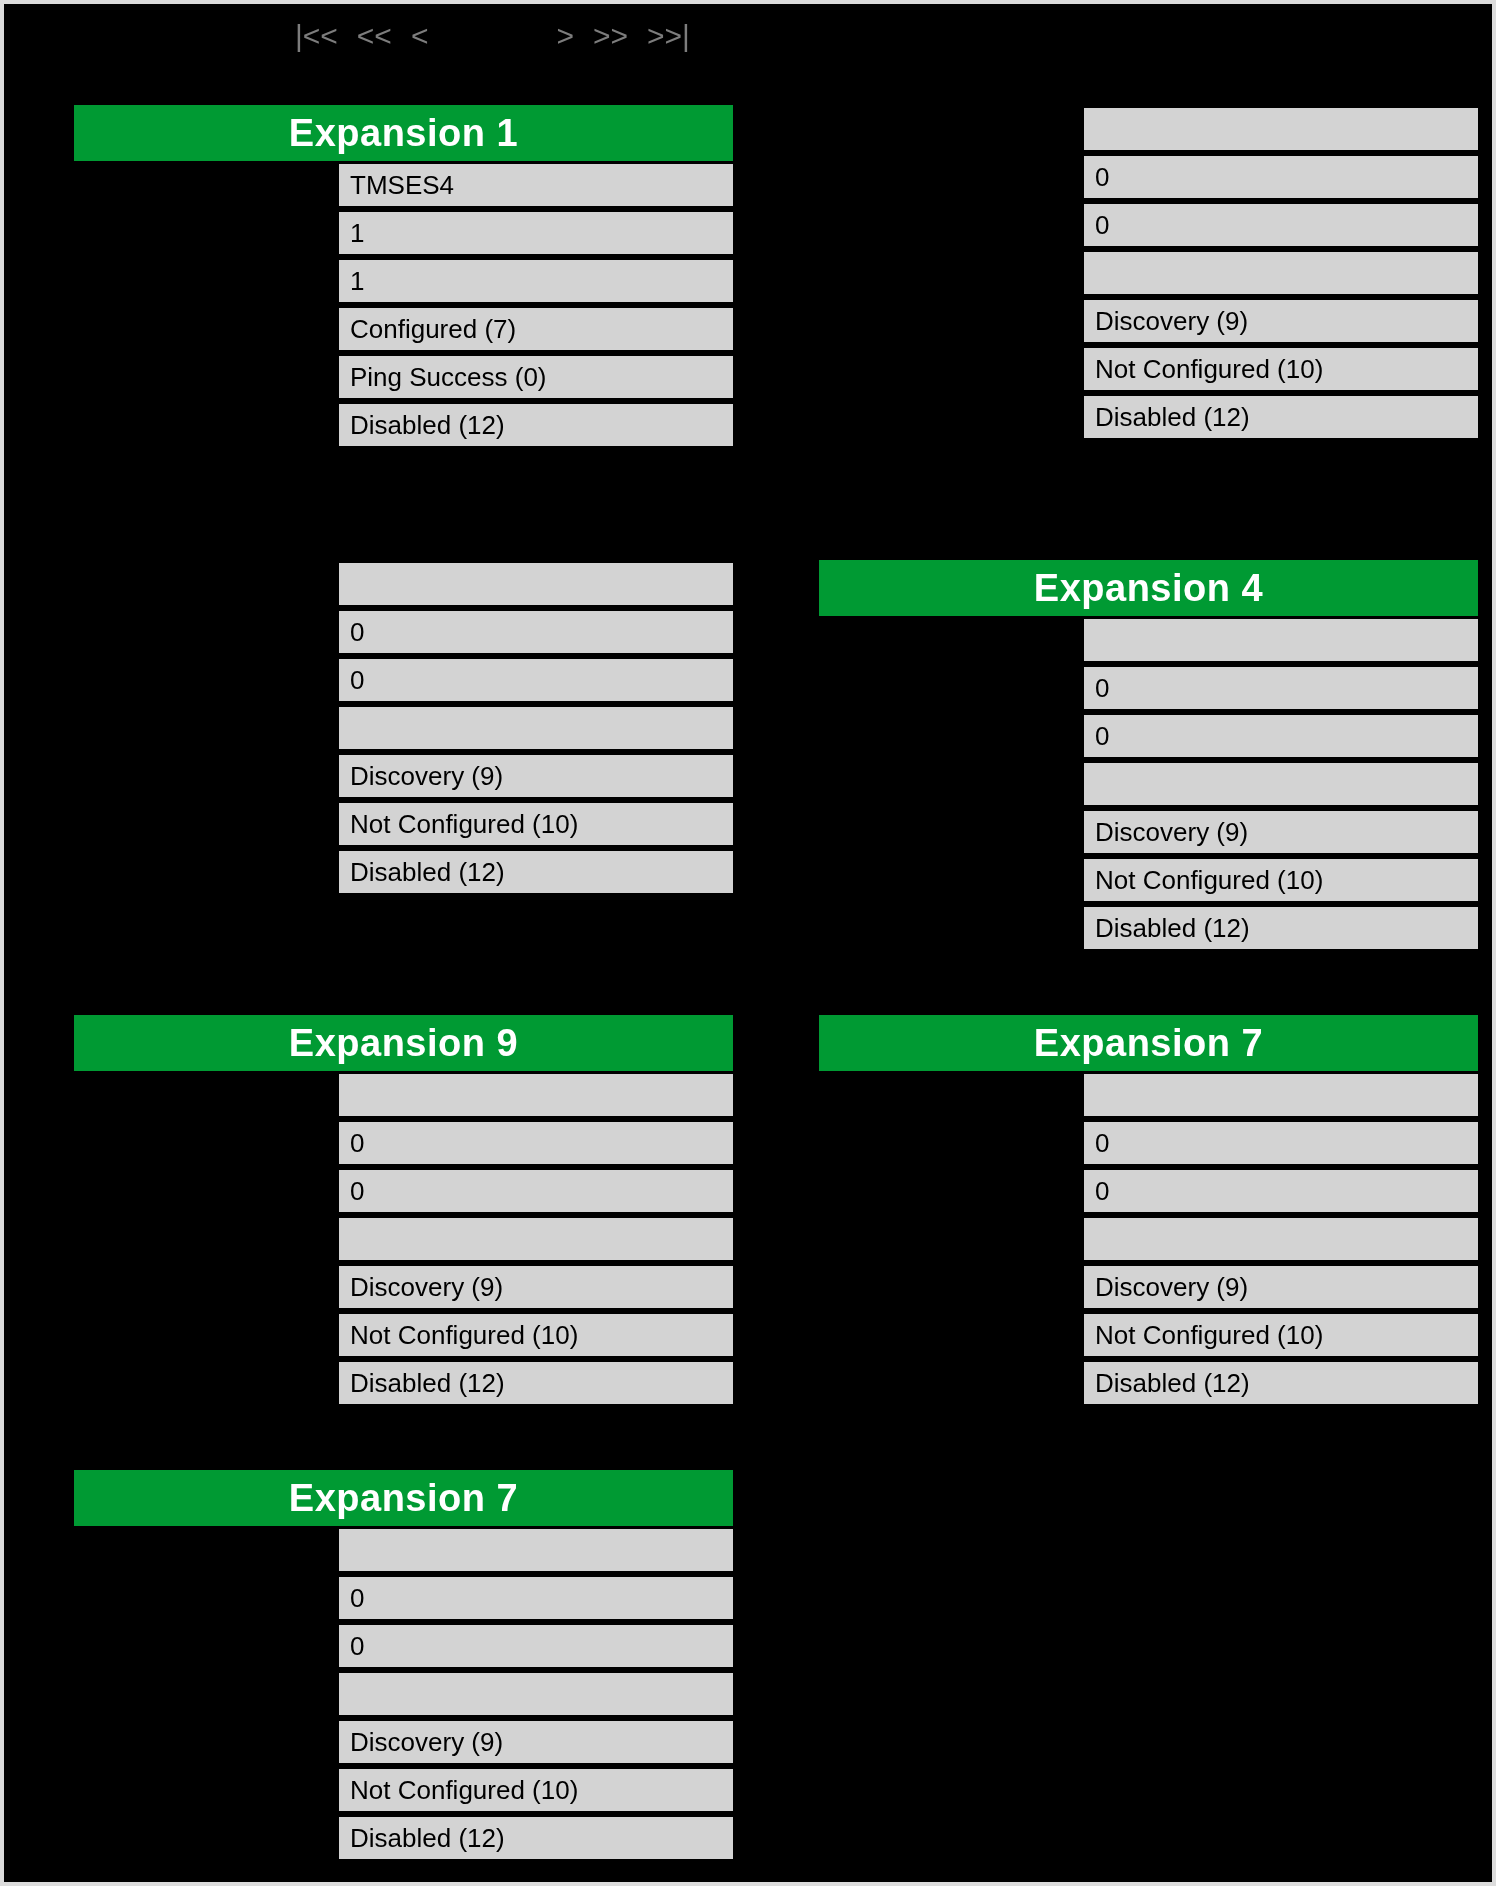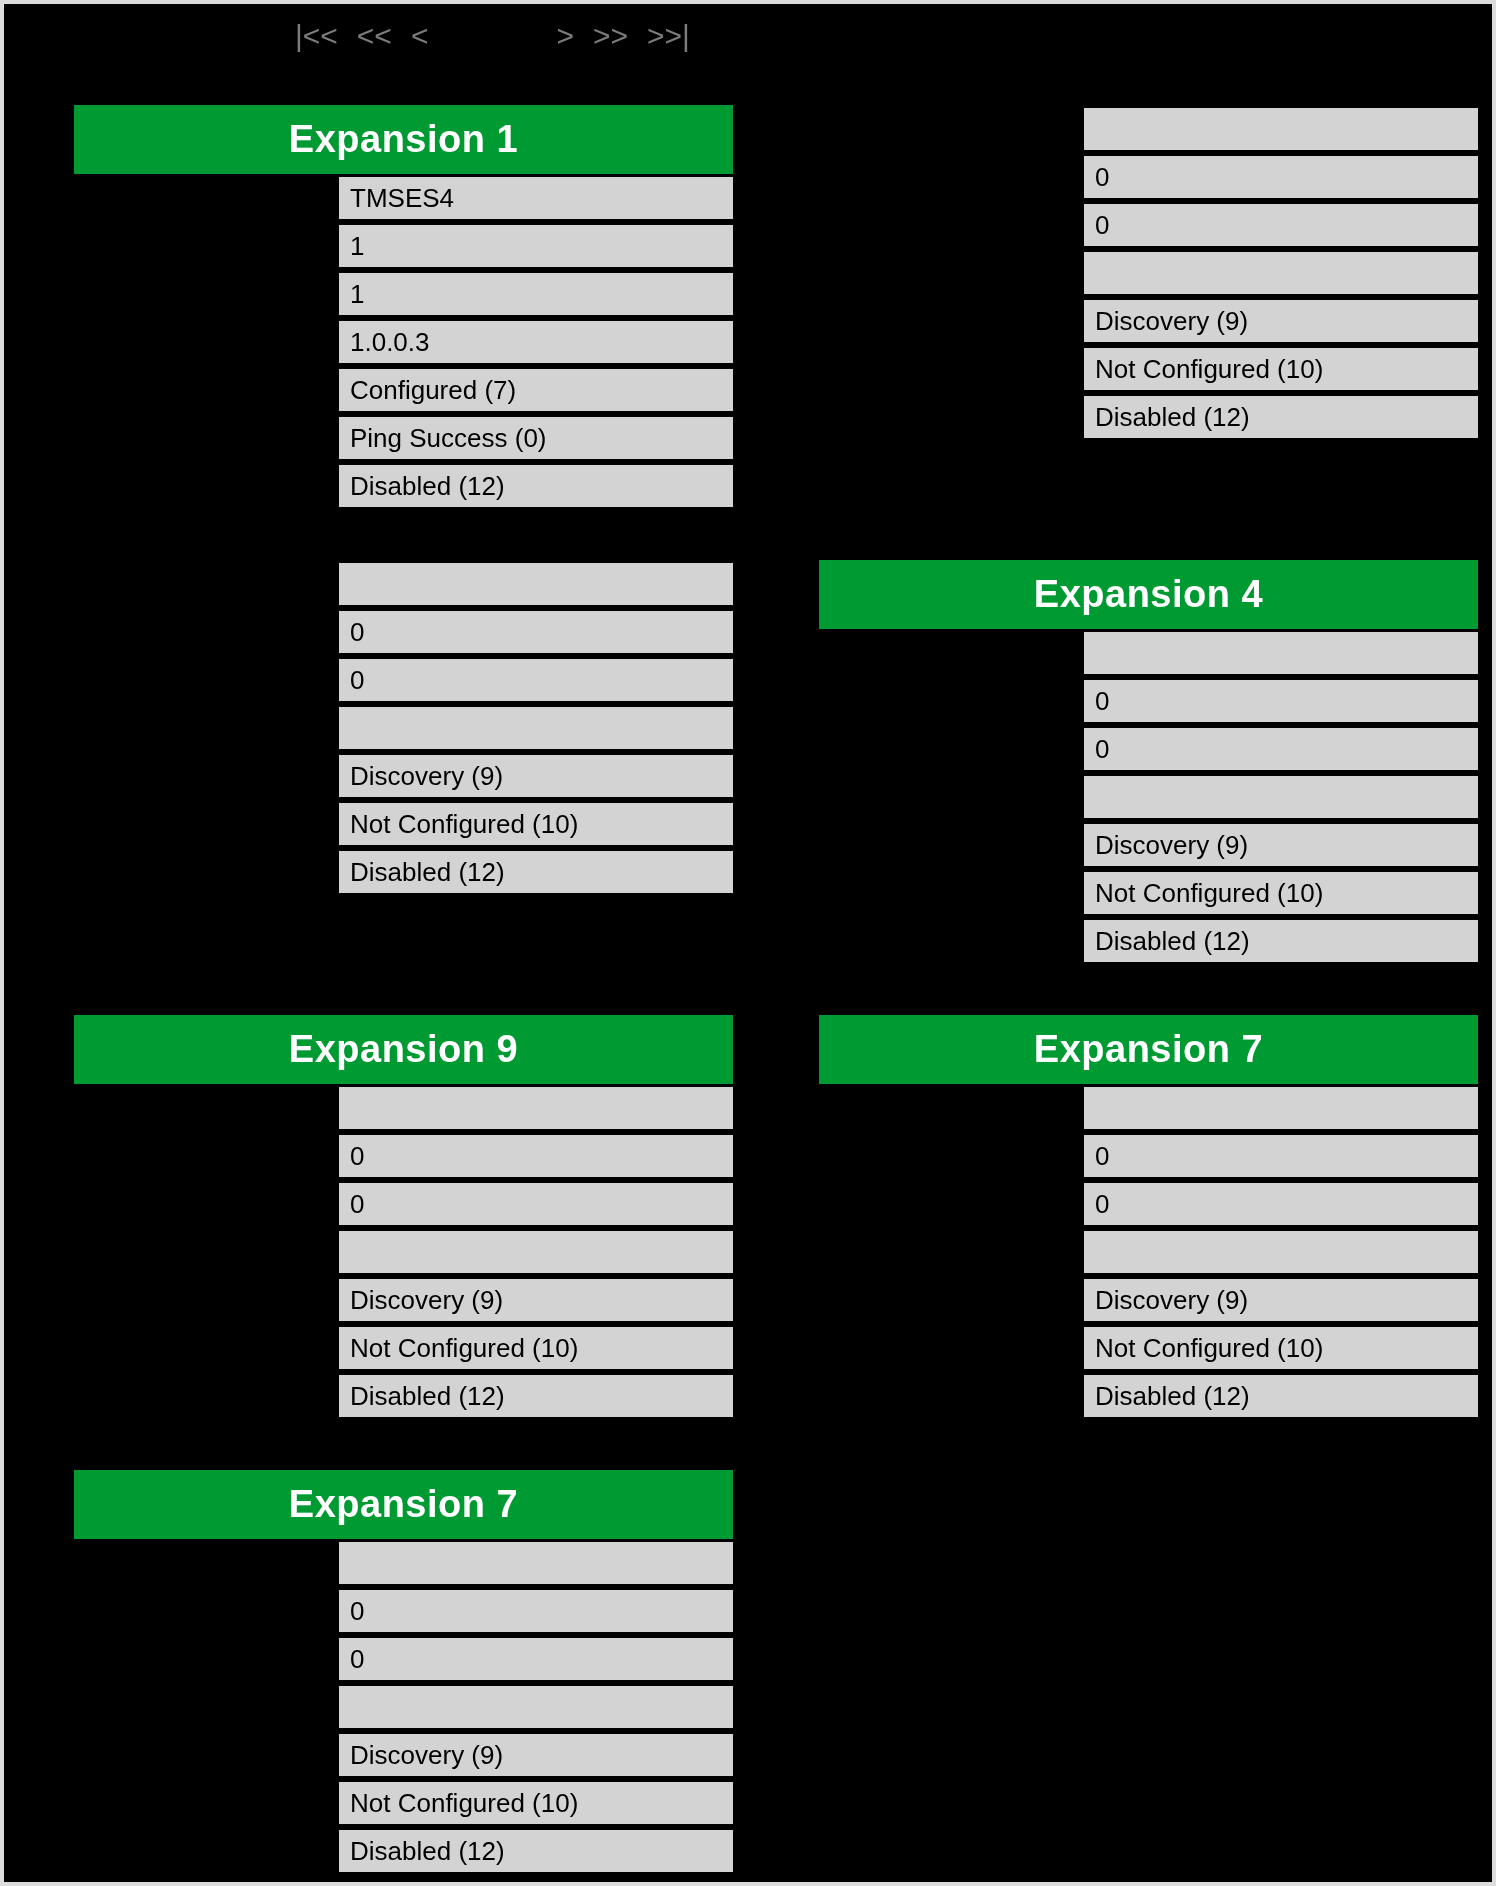--- a/index.html
+++ b/index.html
@@ -40,21 +40,21 @@
     position:absolute;
     left:70px;top:101px;
     display:grid;
     grid-template-columns:659px 659px;
     column-gap:86px;
     grid-template-rows:repeat(4,455px);
     align-items:start;
   }
   .panel{width:659px;}
   .panel-header{
-    height:69px;
+    height:56px;
     background:var(--green);
     display:flex;align-items:center;justify-content:center;
   }
   .panel-title{
     color:var(--title-text);
     font-size:38px;
     font-weight:bold;
     letter-spacing:0.5px;
   }
   .panel-rows{
@@ -91,21 +91,20 @@
 
 <div id="panel-grid">
   <section class="panel">
     <header class="panel-header">
       <span class="panel-title">Expansion 1</span>
     </header>
     <div class="panel-rows">
         <div class="panel-row">TMSES4</div>
         <div class="panel-row">1</div>
         <div class="panel-row">1</div>
-        <div class="panel-row">1.0.0.3</div>
         <div class="panel-row">Configured (7)</div>
         <div class="panel-row">Ping Success (0)</div>
         <div class="panel-row">Disabled (12)</div>
       </div>
   </section>
 
   <section class="panel">
     <div class="panel-rows">
         <div class="panel-row"></div>
         <div class="panel-row">0</div>

